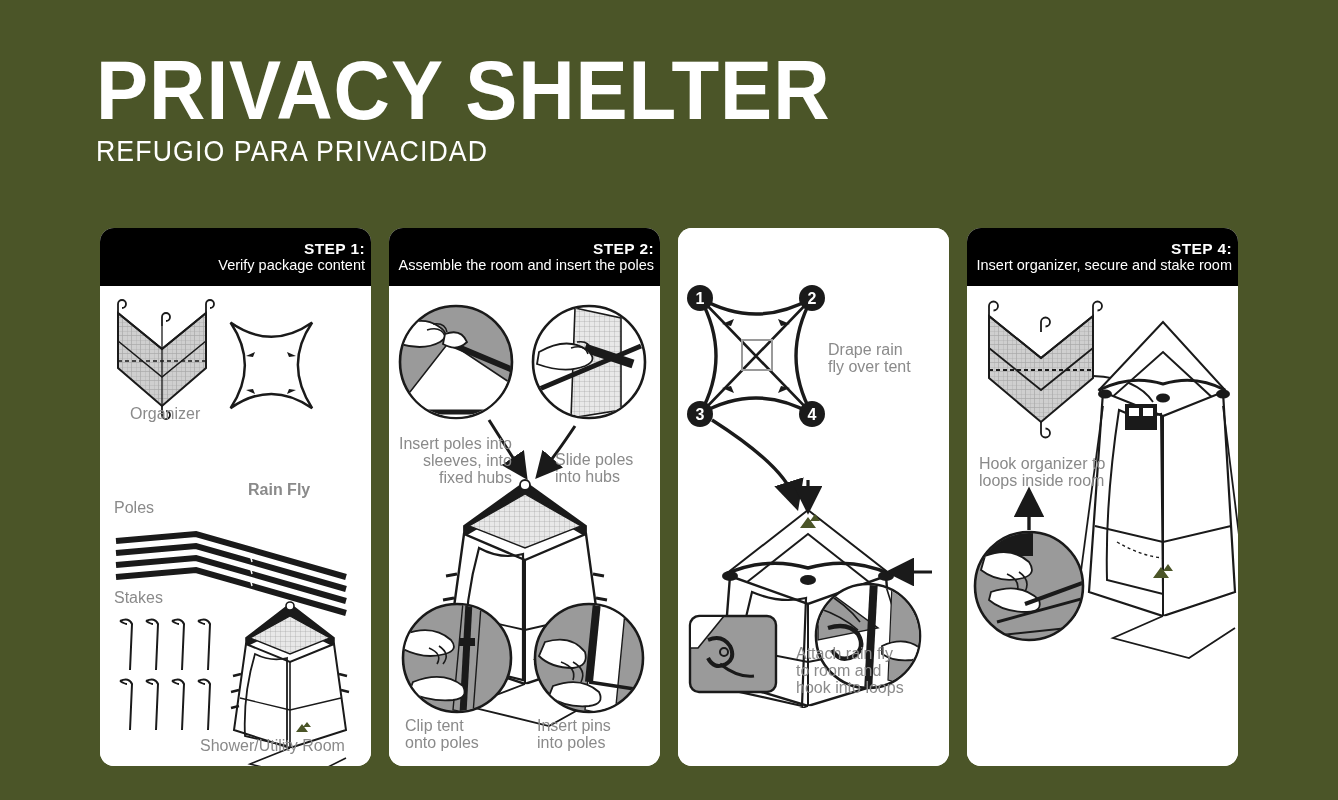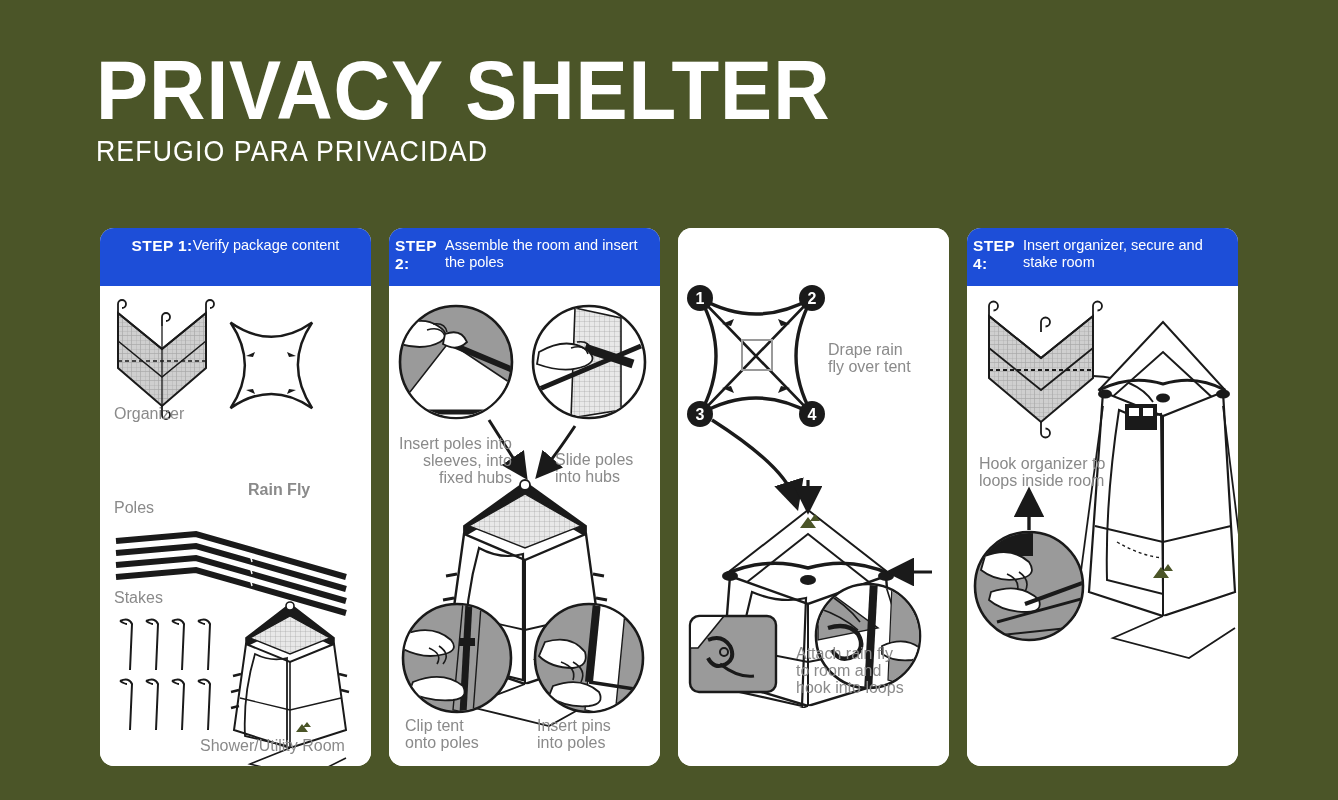--- a/index.html
+++ b/index.html
@@ -53,27 +53,27 @@
   .panel {
     width: 271px; height: 538px;
     background: #ffffff;
     border-radius: 14px;
     overflow: hidden;
     position: relative;
     display: flex;
     flex-direction: column;
   }
   .panel-header {
-    background: #1d4ed8;
+    background: #000000;
     color: #ffffff;
-    text-align: left;
+    text-align: right;
     padding: 9px 6px 9px;
     min-height: 58px;
     display: flex;
-    flex-direction: row;
+    flex-direction: column;
     justify-content: center;
   }
   .step-label {
     font-weight: 700;
     font-size: 15.5px;
     letter-spacing: 0.4px;
     line-height: 1.15;
   }
   .step-desc {
     font-size: 14.5px;
@@ -199,21 +199,21 @@
               <path d="M141 388 L133 390"></path>
                 <path d="M139 404 L131 406"></path>
               <path d="M139 420 L131 422"></path>
               <path d="M239 388 L247 390"></path>
                 <path d="M241 404 L249 406"></path>
             </g>
             <path d="M196 446 l6 -8 l6 8 z M203 441 l4 -5 l4 5z" fill="#4b5528"></path>
           </g>
         </svg>
 
-        <div class="cap" style="left:14px; top:120px;">Organizer</div>
+        <div class="cap" style="left:30px; top:120px;">Organizer</div>
         <div class="cap" style="left:148px; top:196px;font-weight:bold;">Rain Fly</div>
         <div class="cap" style="left:14px; top:214px;">Poles</div>
         <div class="cap" style="left:14px; top:304px;">Stakes</div>
         <div class="cap" style="left:100px; top:452px;">Shower/Utility Room</div>
       </div>
     </div>
 
     <div class="panel">
       <div class="panel-header">
         <div class="step-label">STEP 2:</div>

